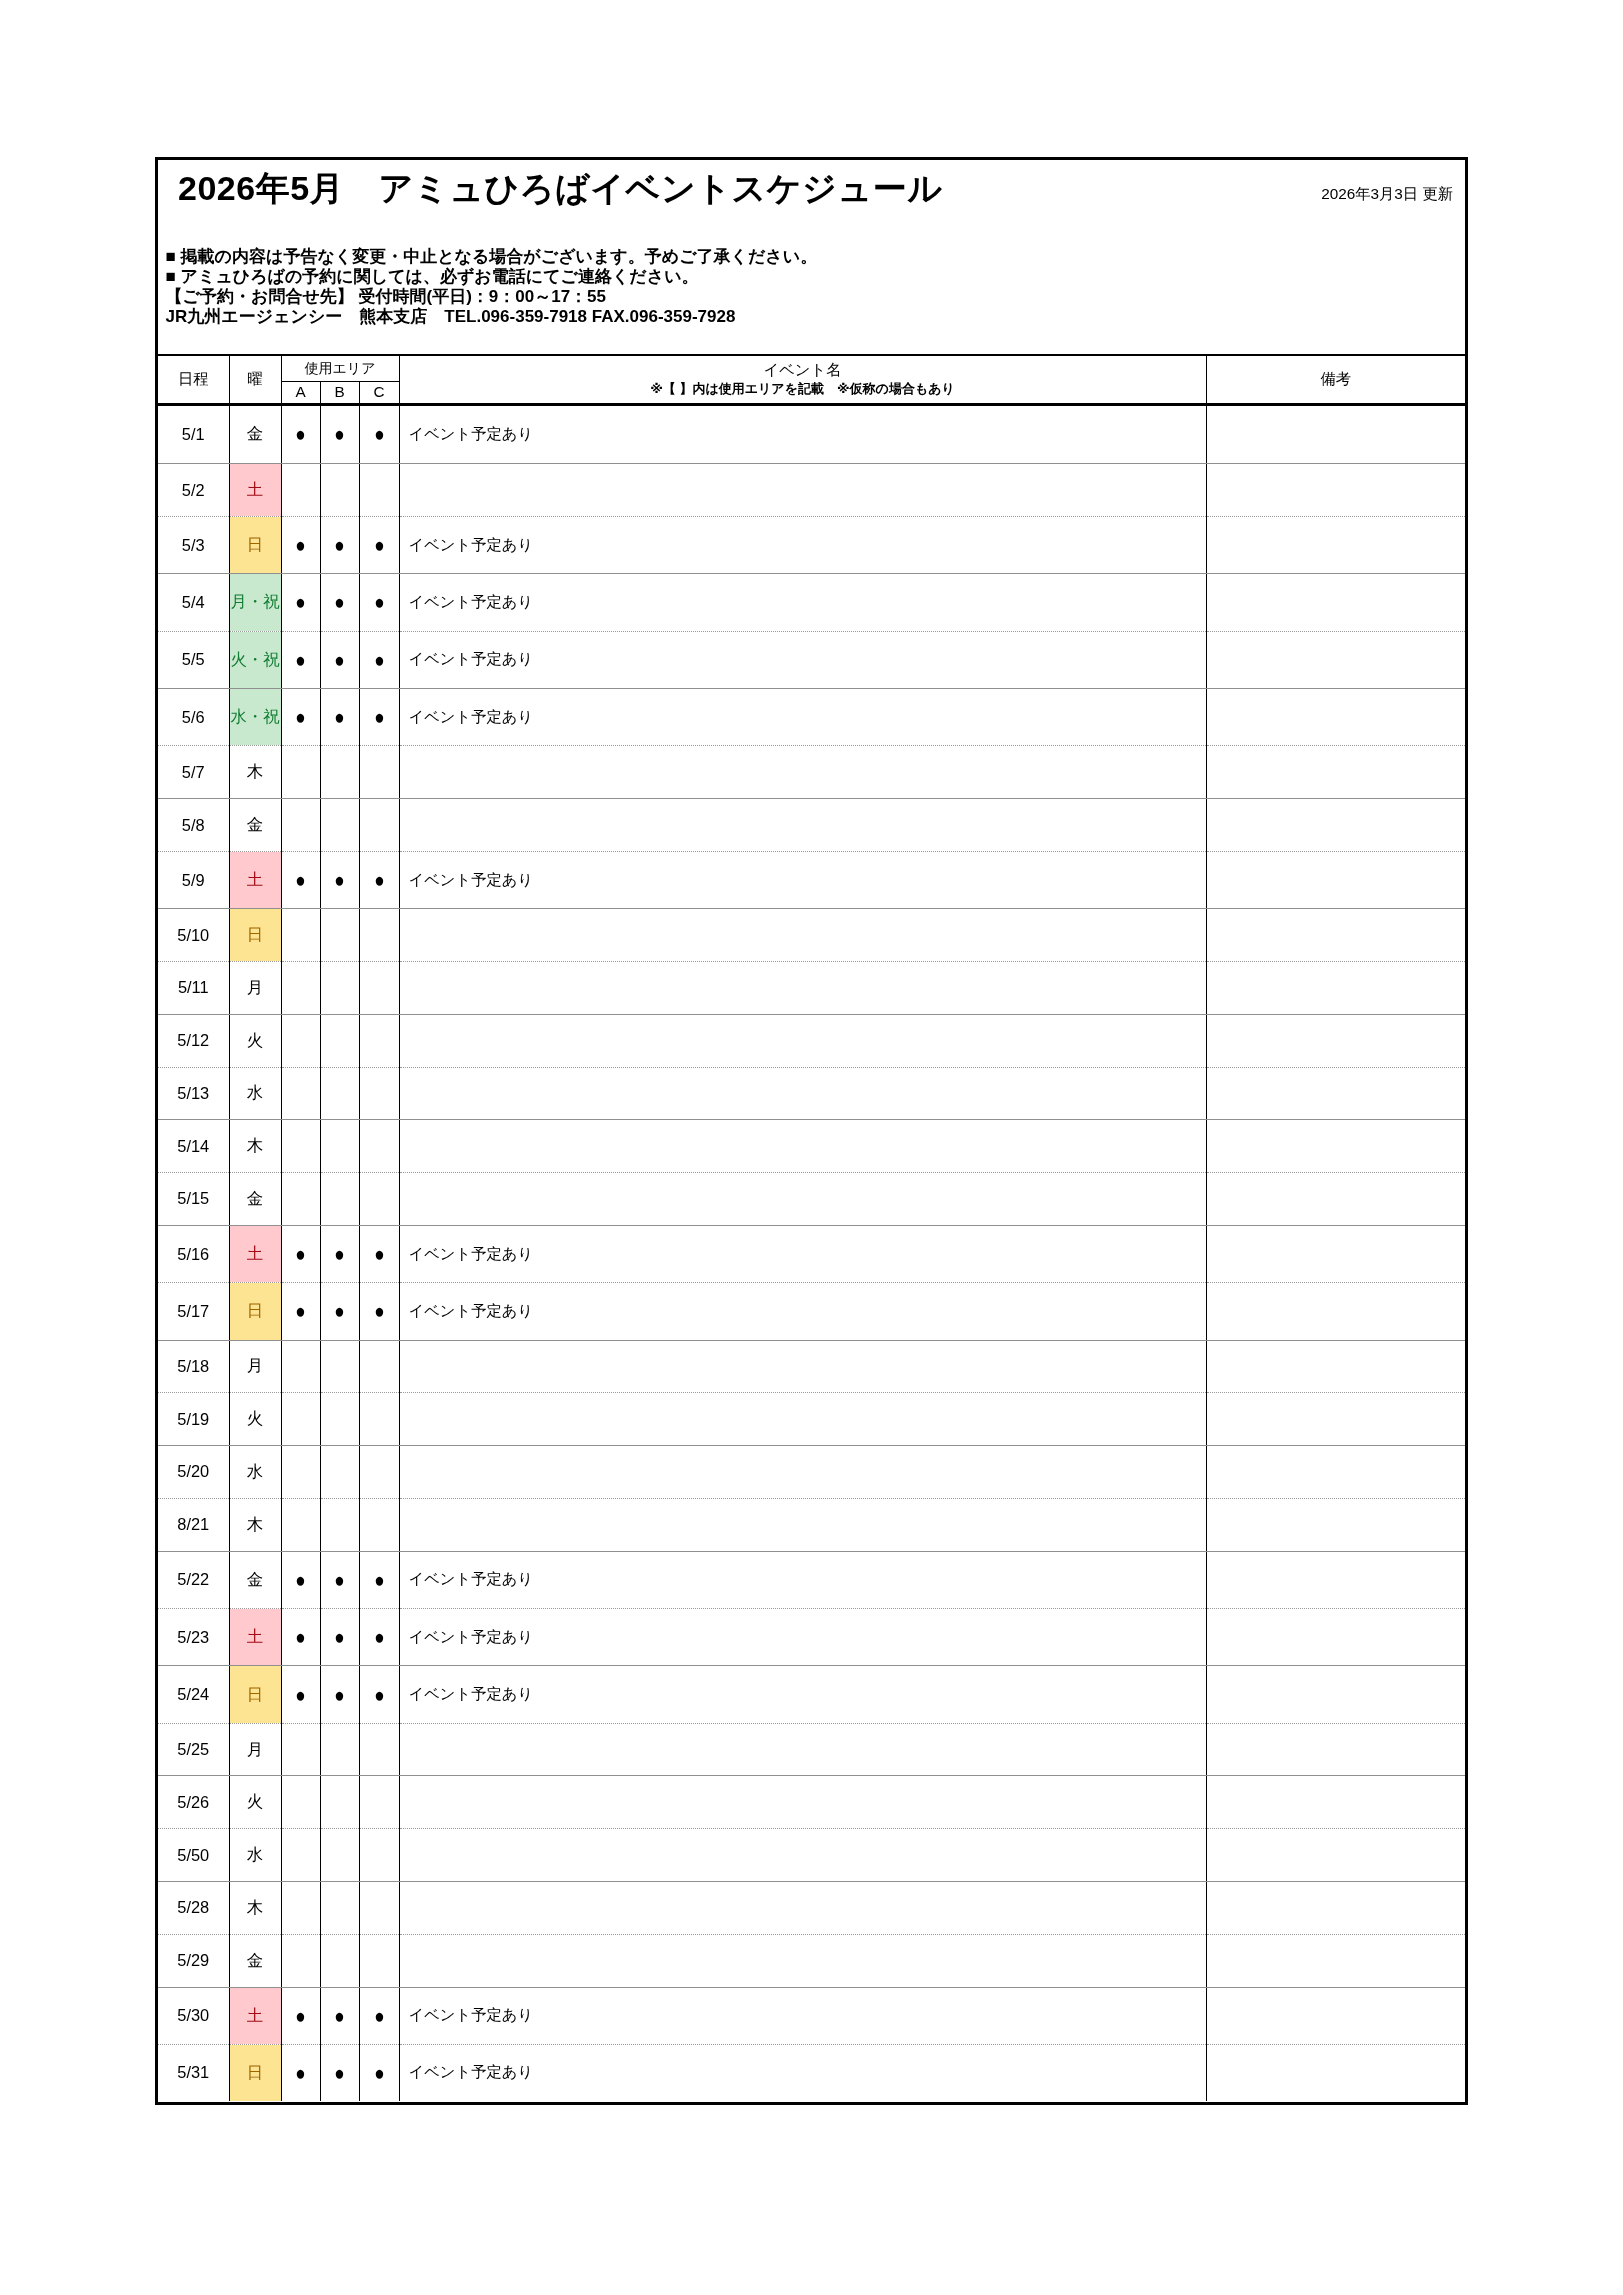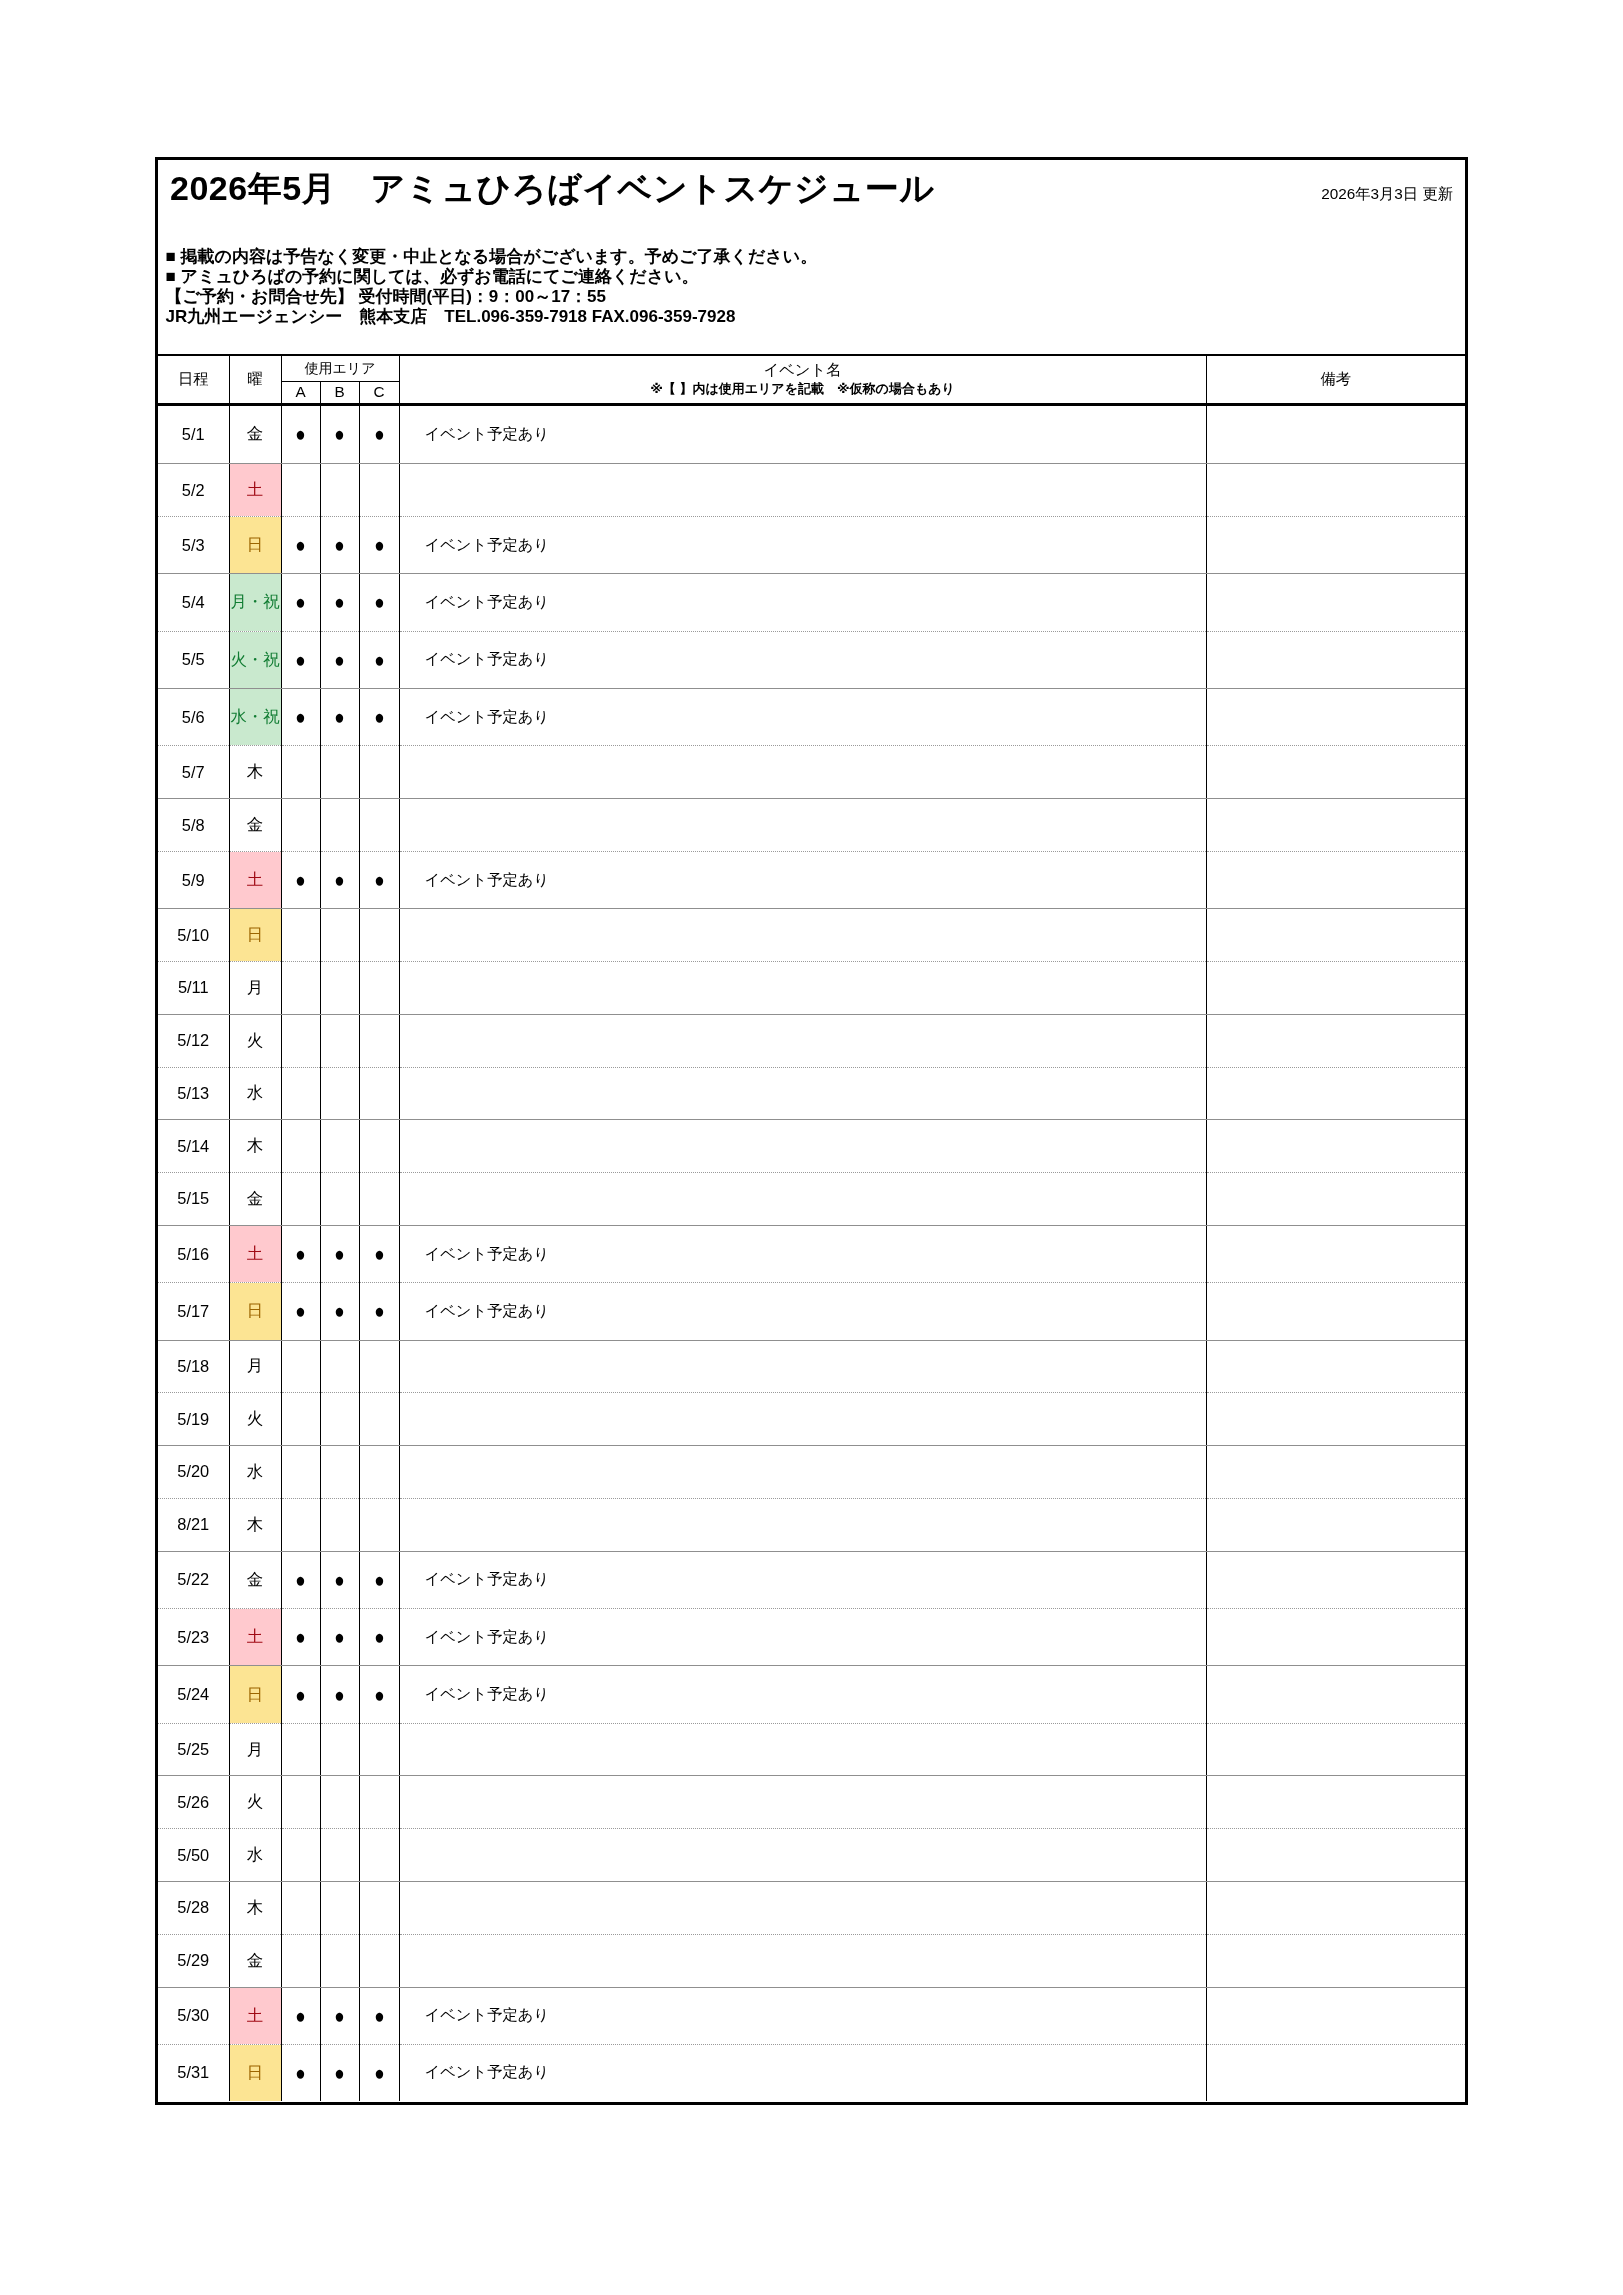--- a/index.html
+++ b/index.html
@@ -8,21 +8,21 @@
     width:1623px; height:2295px; position:relative;
     font-family:"Liberation Sans","DejaVu Sans",sans-serif;
     color:#000;
   }
   .sheet {
     position:absolute; left:155px; top:157px;
     width:1313px; height:1948px;
     border:3.3px solid #000; background:#fff;
   }
   .page-title {
-    position:absolute; left:12px; top:5.5px;
+    position:absolute; left:20px; top:5.5px;
     font-size:34px; font-weight:700; letter-spacing:0.5px; white-space:nowrap;text-align:right;
   }
   .updated {
     position:absolute; right:12px; top:24px;
     font-size:15.3px; font-weight:400; white-space:nowrap;
   }
   .notes {
     position:absolute; left:7.6px; top:87px;
     font-size:17px; font-weight:700; line-height:20px; white-space:nowrap;
   }
@@ -57,21 +57,21 @@
   tbody td { font-size:16.4px; border-bottom:1.1px solid #8f8f8f; }
   tbody tr:nth-child(odd) td  { border-bottom-style:solid;  }
   tbody tr:nth-child(even) td { border-bottom-style:dotted; border-bottom-color:#9a9a9a; }
   tbody tr:last-child td { border-bottom:none; }
 
   td.day.saturday { background:var(--saturday-bg); color:var(--saturday-text); }
   td.day.sunday   { background:var(--sunday-bg);   color:var(--sunday-text); }
   td.day.holiday  { background:var(--holiday-bg);  color:var(--holiday-text);margin-top:40px; }
 
   td.dot span { display:inline-block; font-size:21px; transform:scaleX(.82); }
-  td.event { text-align:left; padding-left:25px; font-size:15.3px; }
+  td.event { text-align:left; padding-left:9px; font-size:15.3px; }
   td.remarks { text-align:left; padding-left:5.5px; font-size:14px; }
 </style>
 </head>
 <body>
 
 <div class="sheet">
   <div class="page-title">2026年5月　アミュひろばイベントスケジュール</div>
   <div class="updated">2026年3月3日 更新</div>
 
   <div class="notes">

